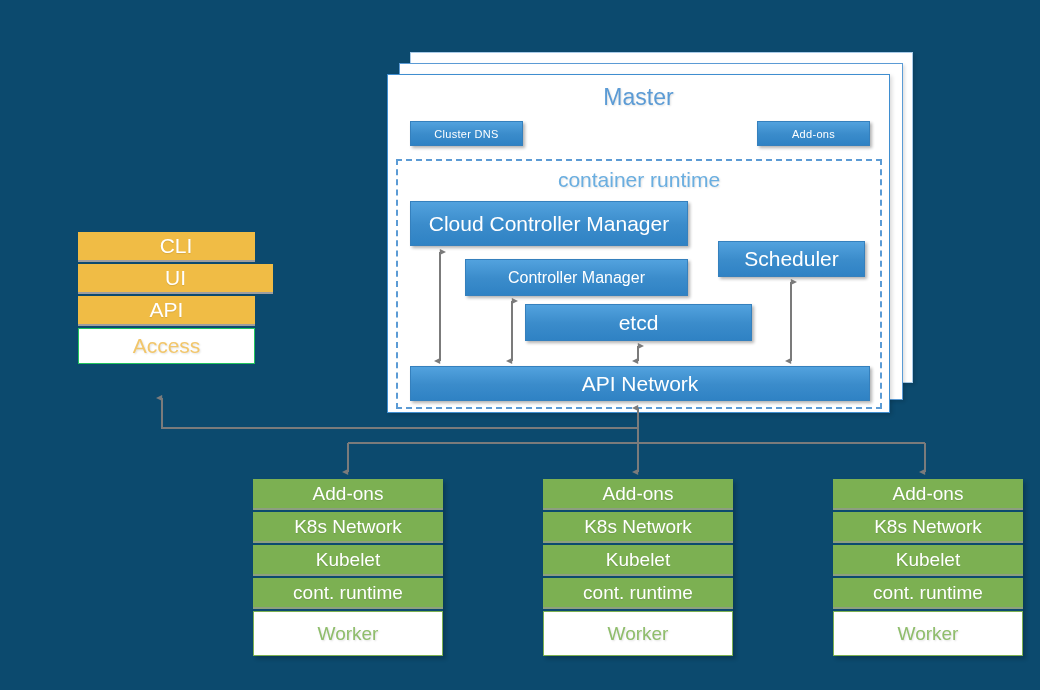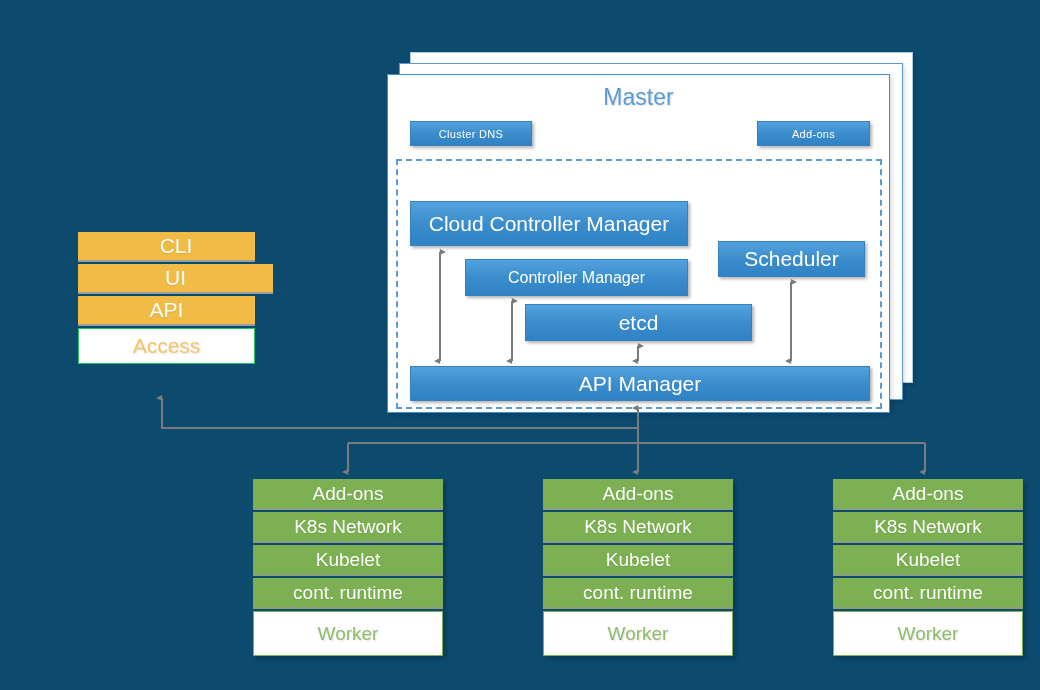--- a/index.html
+++ b/index.html
@@ -141,30 +141,31 @@
 <body>
 
 <div id="canvas">
 
   <div class="master-frame back" style="left:410px; top:52px; width:503px; height:331px;"></div>
   <div class="master-frame mid" style="left:399px; top:63px; width:504px; height:337px;"></div>
   <div class="master-frame front" style="left:387px; top:74px; width:503px; height:339px;"></div>
 
   <div class="master-title" style="left:387px; top:84px; width:503px;">Master</div>
 
-  <div class="box blue small" style="left:410px; top:121px; width:122px; height:25px;">Cluster DNS</div>
+  <div class="box blue small" style="left:410px; top:121px; width:113px; height:25px;">Cluster DNS</div>
   <div class="box blue small" style="left:757px; top:121px; width:113px; height:25px;">Add-ons</div>
 
   <div class="runtime-box" style="left:396px; top:159px; width:486px; height:250px;"></div>
+  <div class="runtime-title" style="left:396px; top:168px; width:486px;">container runtime</div>
 
   <div class="box blue large" style="left:410px; top:201px; width:278px; height:45px;">Cloud Controller Manager</div>
   <div class="box blue large" style="left:718px; top:241px; width:147px; height:36px;">Scheduler</div>
   <div class="box blue mid" style="left:465px; top:259px; width:223px; height:37px;">Controller Manager</div>
   <div class="box blue large" style="left:525px; top:304px; width:227px; height:37px;">etcd</div>
-  <div class="box blue large" style="left:410px; top:366px; width:460px; height:35px;">API Manager</div>
+  <div class="box blue large" style="left:410px; top:366px; width:460px; height:35px;">API Network</div>
 
   <div class="access-stack">
     <div class="orange-row" style="left:78px; top:232px; width:177px; height:30px;padding-left:19px;">CLI</div>
     <div class="orange-row" style="left:78px; top:264px; width:195px; height:30px;">UI</div>
     <div class="orange-row" style="left:78px; top:296px; width:177px; height:30px;">API</div>
     <div class="access-label" style="left:78px; top:328px; width:177px; height:36px;">Access</div>
   </div>
 
   <div class="worker-shadow" style="left:253px; top:479px; width:190px; height:177px;"></div>
   <div class="green-row" style="left:253px; top:479px; width:190px; height:31px;">Add-ons</div>

